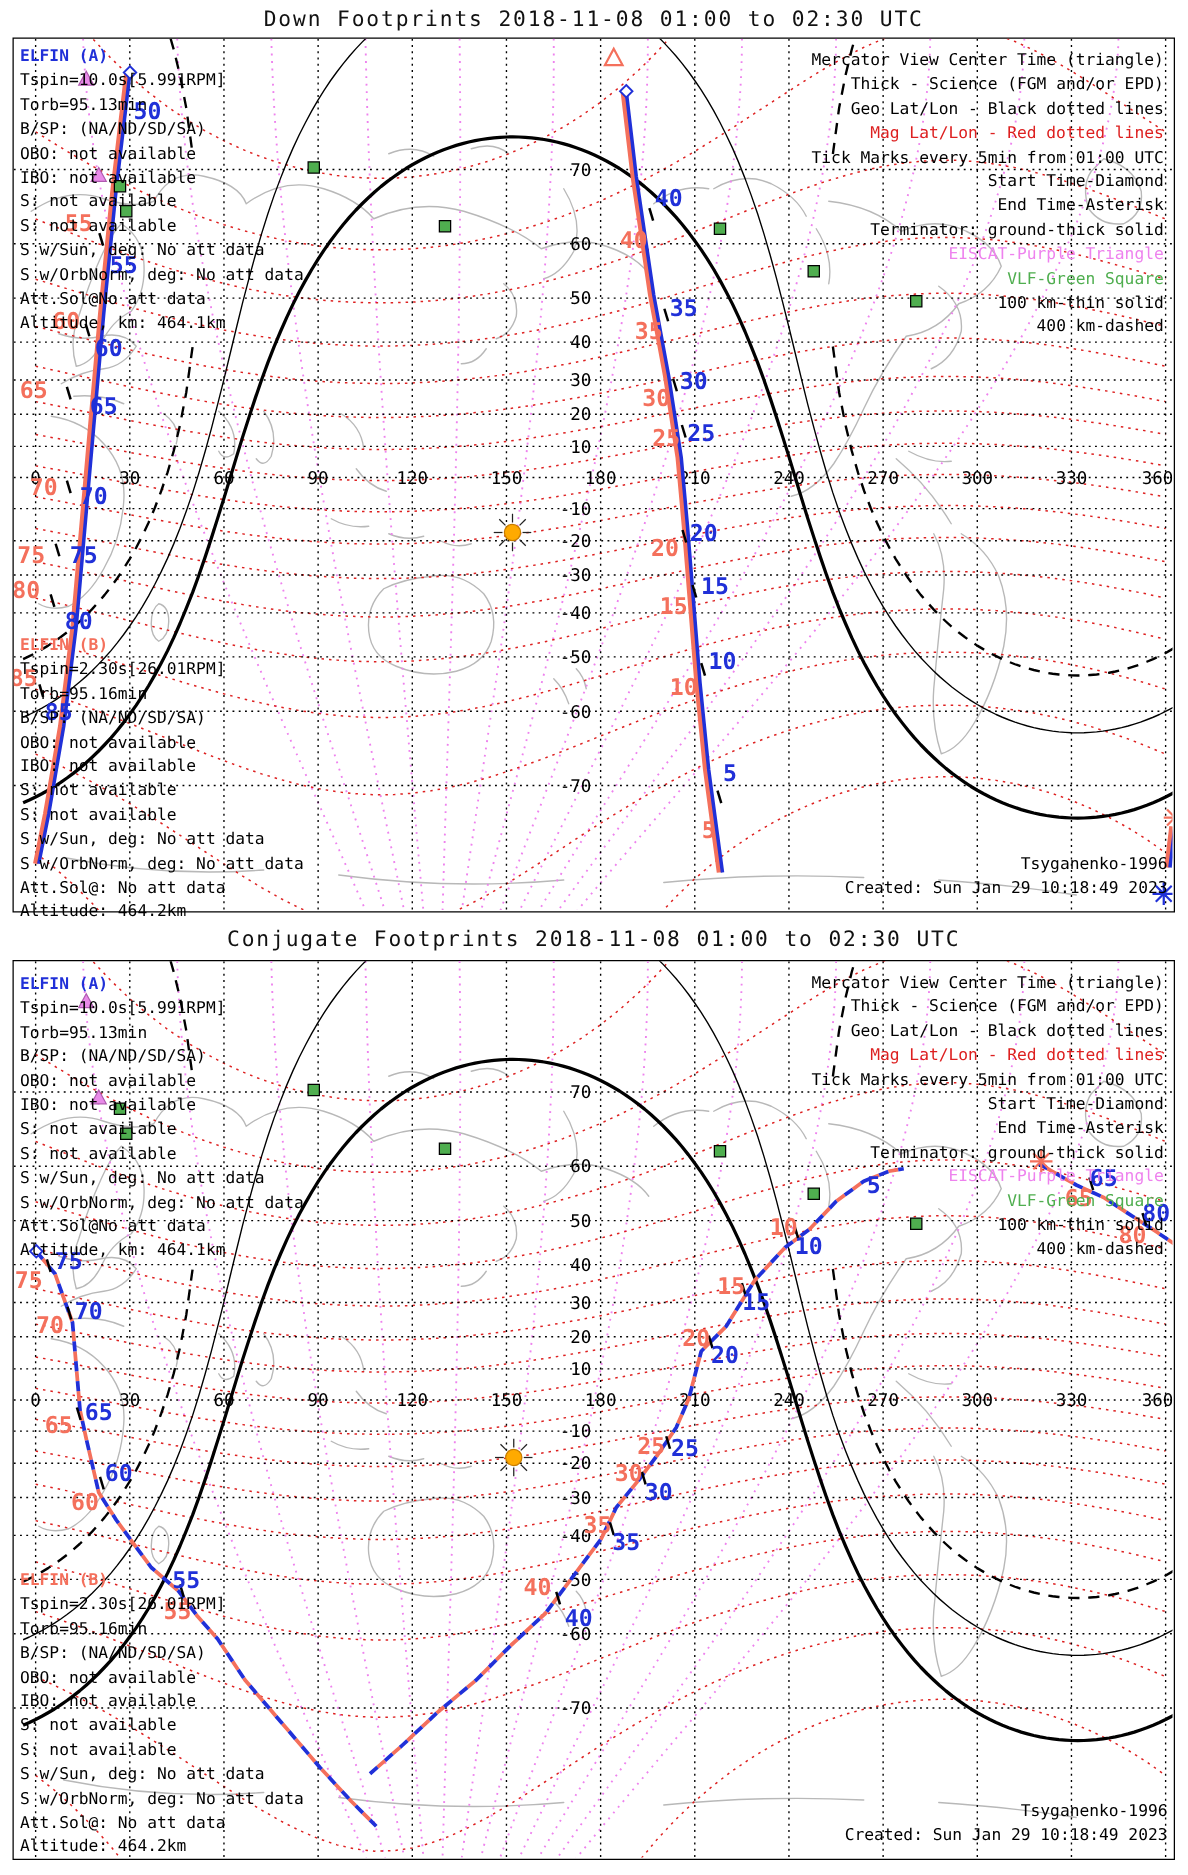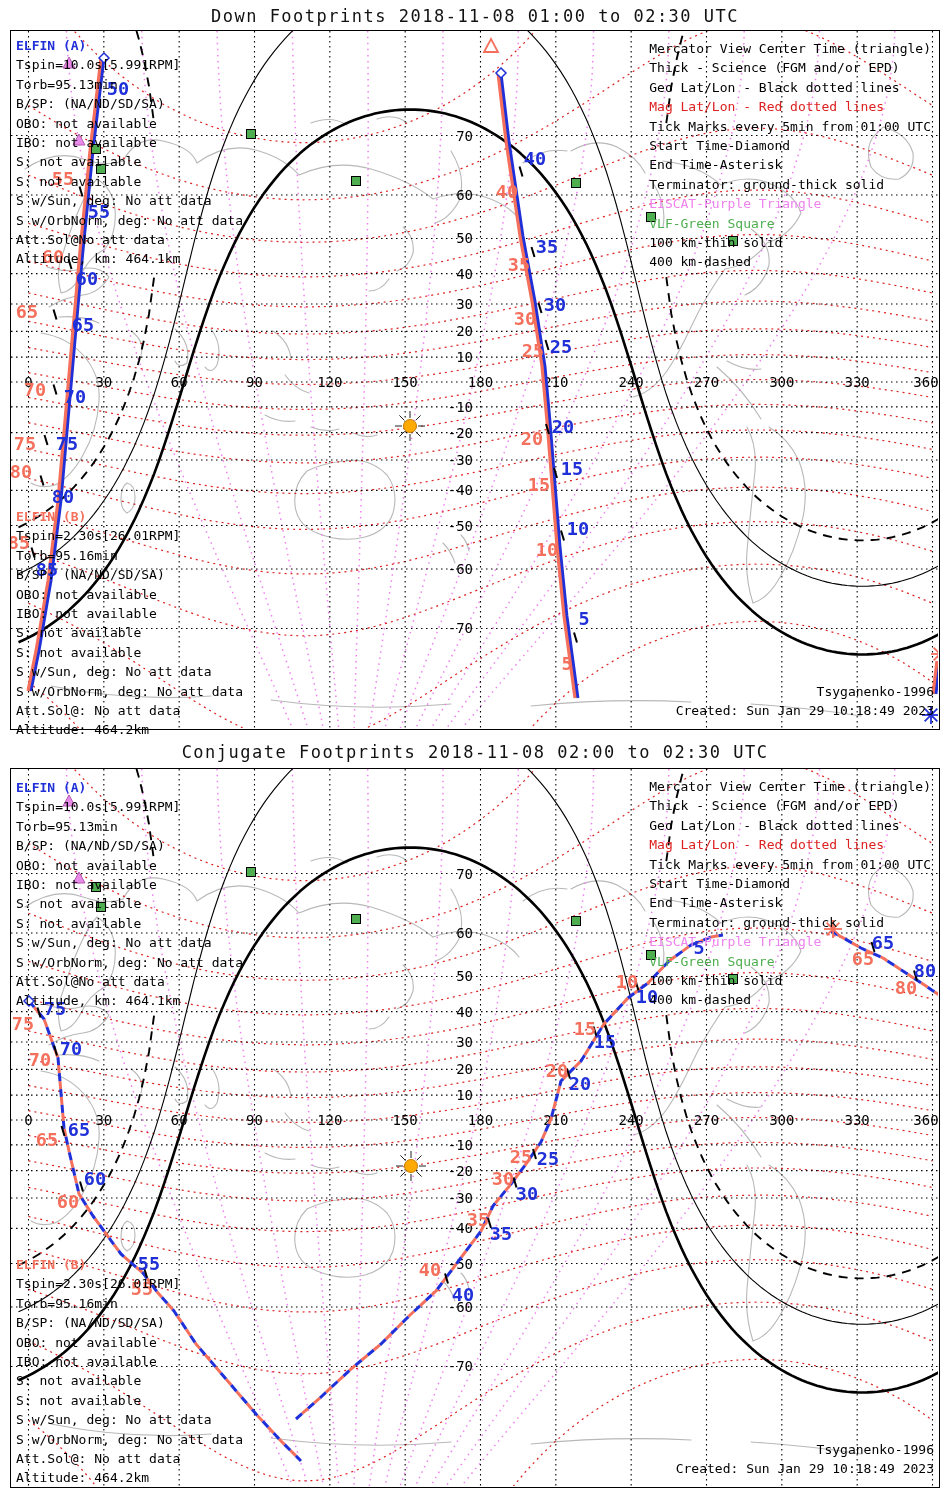--- a/index.html
+++ b/index.html
@@ -5,21 +5,21 @@
   html,body{margin:0;padding:0;background:#fff;}
   .page{position:relative;width:950px;height:1500px;background:#ffffff;
         font-family:"DejaVu Sans Mono","Liberation Mono",monospace;color:#000;overflow:hidden;}
   .title{position:absolute;left:0;width:100%;text-align:center;font-size:17px;
          letter-spacing:1.5px;color:#111;white-space:pre;}
   .panel{position:absolute;left:10px;width:930px;border:1.5px solid #000;
          box-sizing:border-box;background:#fff;}
   .panel svg{position:absolute;left:0;top:0;}
   .txtblock{position:absolute;font-size:13px;line-height:19.4px;white-space:pre;z-index:5;}
   .txtblock div{white-space:pre;}
-  .legendblock{text-align:left;}
+  .legendblock{text-align:right;}
   .creditline{position:absolute;right:5px;font-size:13px;white-space:pre;z-index:5;}
 </style>
 </head>
 <body>
 
 <div class="page">
 
   <div class="title" style="top:6px">Down Footprints 2018-11-08 01:00 to 02:30 UTC</div>
 
   <div class="panel" id="panel0" style="top:30px;height:700px">
@@ -220,21 +220,21 @@
           <circle cx="399" cy="395" r="6.5" fill="#ffaa00" stroke="#c87d00" stroke-width="1"></circle>
         </g>
       </svg>
   <div class="txtblock" style="left: 5px; top: 5px;"><div style="color: rgb(32, 48, 216); font-weight: bold;">ELFIN (A)</div><div>Tspin=10.0s[5.991RPM]</div><div>Torb=95.13min</div><div>B/SP: (NA/ND/SD/SA)</div><div>OBO: not available</div><div>IBO: not available</div><div>S: not available</div><div>S: not available</div><div>S w/Sun, deg: No att data</div><div>S w/OrbNorm, deg: No att data</div><div>Att.Sol@No att data</div><div>Altitude, km: 464.1km</div></div>
       <div class="txtblock" style="left: 5px; top: 476px;"><div style="color: rgb(244, 112, 92); font-weight: bold;">ELFIN (B)</div><div>Tspin=2.30s[26.01RPM]</div><div>Torb=95.16min</div><div>B/SP: (NA/ND/SD/SA)</div><div>OBO: not available</div><div>IBO: not available</div><div>S: not available</div><div>S: not available</div><div>S w/Sun, deg: No att data</div><div>S w/OrbNorm, deg: No att data</div><div>Att.Sol@: No att data</div><div>Altitude: 464.2km</div></div>
       <div class="txtblock legendblock" style="right: 8px; top: 8px;"><div style="color: rgb(0, 0, 0);">Mercator View Center Time (triangle)</div><div style="color: rgb(0, 0, 0);">Thick - Science (FGM and/or EPD)</div><div style="color: rgb(0, 0, 0);">Geo Lat/Lon - Black dotted lines</div><div style="color: rgb(221, 32, 32);">Mag Lat/Lon - Red dotted lines</div><div style="color: rgb(0, 0, 0);">Tick Marks every 5min from 01:00 UTC</div><div style="color: rgb(0, 0, 0);">Start Time-Diamond</div><div style="color: rgb(0, 0, 0);">End Time-Asterisk</div><div style="color: rgb(0, 0, 0);">Terminator: ground-thick solid</div><div style="color: rgb(238, 130, 238);">EISCAT-Purple Triangle</div><div style="color: rgb(79, 174, 79);">VLF-Green Square</div><div style="color: rgb(0, 0, 0);">100 km-thin solid</div><div style="color: rgb(0, 0, 0);">400 km-dashed</div></div>
       <div class="creditline" style="top: 653px;">Tsyganenko-1996</div>
       <div class="creditline" style="top: 672.4px;">Created: Sun Jan 29 10:18:49 2023</div>
     </div>
 
-  <div class="title" style="top:742px">Conjugate Footprints 2018-11-08 02:00 to 02:30 UTC</div>
+  <div class="title" style="top:742px">Conjugate Footprints 2018-11-08 01:00 to 02:30 UTC</div>
 
   <div class="panel" id="panel1" style="top:768px;height:720px">
     <svg id="svg1" width="927" height="717">
         <defs>
           <clipPath id="clip1">
             <rect x="0" y="0" width="927" height="717"></rect>
           </clipPath>
         </defs>
         <g clip-path="url(#clip1)">
           <path d="M14,138 q30,-20 58,-10 q24,8 40,2 q14,-26 40,-20 q28,6 34,22 q30,-22 62,-12 q26,8 40,24 q36,-16 72,-6 q40,12 62,30 q28,-10 52,-2 q24,8 34,22" fill="none" stroke="#b8b8b8" stroke-width="1.1" stroke-linecap="round"></path>

